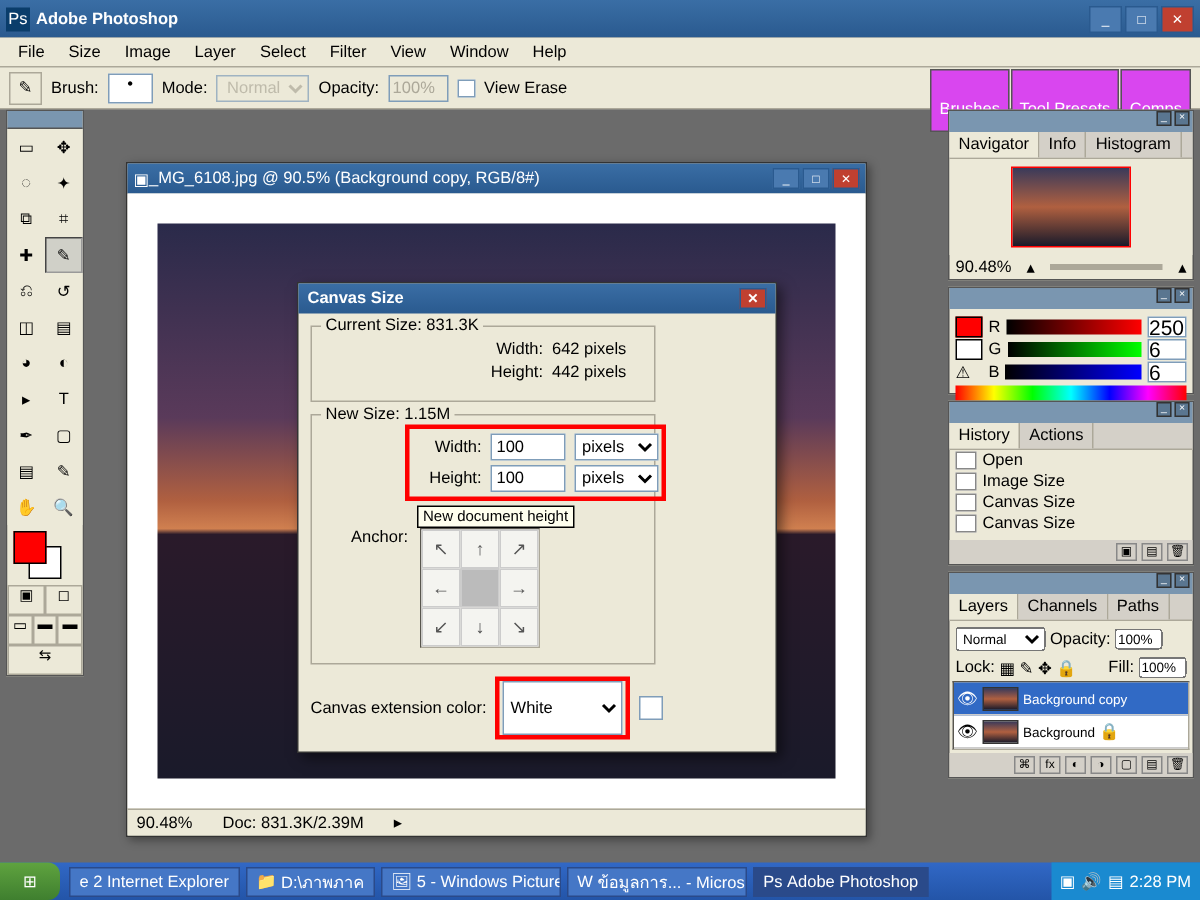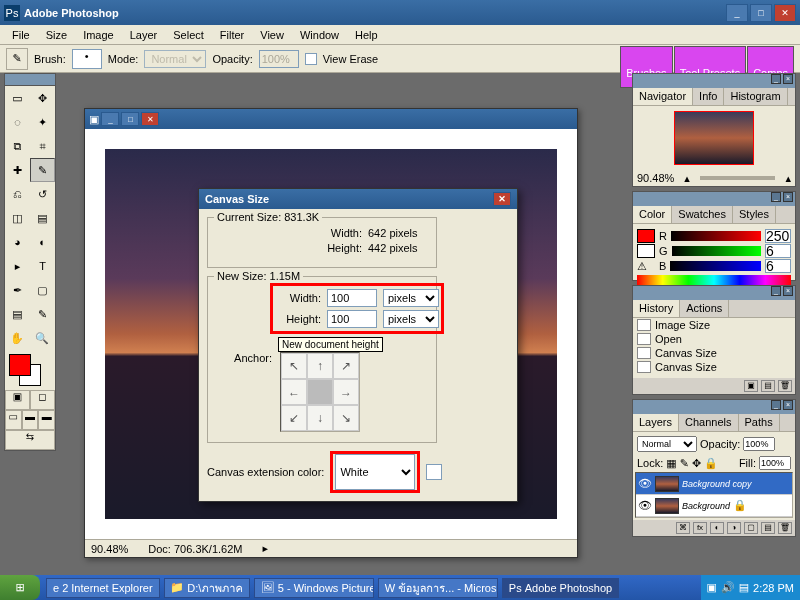--- a/index.html
+++ b/index.html
@@ -79,21 +79,21 @@
 .hist-row .ico{width:14px;height:12px;border:1px solid #888;background:#fff}
 .layers-body{padding:2px;font-size:10px}
 .layers-ctrl{display:flex;align-items:center;gap:3px;padding:2px}
 .layers-ctrl select{width:60px;height:16px;font-size:9px}
 .layers-ctrl input{width:32px;height:14px;font-size:9px}
 .layer-list{border:1px inset #aca899;background:#fff;height:46px}
 .layer-row{display:flex;align-items:center;height:22px;border-bottom:1px solid #ccc;gap:3px;padding:0 2px}
 .layer-row.sel{background:#316ac5;color:#fff}
 .layer-row .eye{width:14px;text-align:center}
 .layer-row .th{width:24px;height:16px;background:linear-gradient(#3a3a5a,#b06040,#1a1a2a);border:1px solid #333}
-.layer-row .nm{font-style:italic;font-size:9px}
+.layer-row .nm{font-size:9px}
 .layer-foot{height:16px;background:#d4d0c8;display:flex;justify-content:flex-end;gap:3px;padding:0 3px;align-items:center}
 .layer-foot div{width:14px;height:12px;border:1px solid #888;font-size:8px;text-align:center}
 .taskbar{position:absolute;bottom:0;left:0;right:0;height:25px;background:linear-gradient(#3168c6,#2355a8);display:flex;align-items:center;color:#fff;font-size:10px}
 .start{width:40px;height:25px;background:linear-gradient(#5fa33f,#3f7f2f);display:flex;align-items:center;justify-content:center;border-radius:0 8px 8px 0}
 .task{height:20px;background:#4577c6;border:1px solid #2a4a8a;margin:0 2px;padding:0 6px;display:flex;align-items:center;gap:3px;max-width:120px;overflow:hidden;white-space:nowrap}
 .task.act{background:#2a4a8a}
 .tray{margin-left:auto;background:#1a8ad0;height:25px;display:flex;align-items:center;padding:0 6px;gap:4px}
 .panel-tabs-right{position:absolute;right:4px;top:-25px;height:20px;display:flex;gap:1px;font-size:10px}
 .panel-tabs-right .pt{background:#d946ef;color:#fff;padding:20px 5px;border:1px solid #555}
 </style>
@@ -183,30 +183,31 @@
       <div>▬</div>
     </div>
     <div class="tb-footer">
         <div>⇆</div>
       </div>
   </div>
 
   <div class="docwin">
     <div class="docwin-title">
       <span>▣</span>
+      <span class="t">_MG_6108.jpg @ 90.5% (Background copy, RGB/8#)</span>
       <div class="docwin-btn">_</div>
       <div class="docwin-btn">□</div>
       <div class="docwin-btn close">✕</div>
     </div>
     <div class="canvas-area">
       <div class="sunset"></div>
     </div>
     <div class="docwin-status">
       <span>90.48%</span>
-      <span>Doc: 706.3K/1.62M</span>
+      <span>Doc: 831.3K/2.39M</span>
       <span>▸</span>
     </div>
   </div>
 
   <div class="dialog">
     <div class="dlg-title">
       <span class="t">Canvas Size</span>
       <div class="dlg-close">✕</div>
     </div>
     <div class="dlg-body">
@@ -278,25 +279,20 @@
           <span>▴</span>
           <div style="flex:1;height:4px;background:#aca899"></div>
           <span>▴</span>
         </div>
     </div>
     <div class="panel">
       <div class="panel-head">
           <div>_</div>
           <div>×</div>
         </div>
-      <div class="tabs">
-          <div class="tab act">Color</div>
-          <div class="tab">Swatches</div>
-          <div class="tab">Styles</div>
-        </div>
       <div class="color-body">
         <div class="color-row">
             <div class="sw" style="background:#f00"></div>
             <span>R</span>
             <div class="bar" style="background:linear-gradient(90deg,#000,#f00)"></div>
             <input value="250" style="">
           </div>
         <div class="color-row">
             <div class="sw" style="background:#fff"></div>
             <span>G</span>
@@ -317,25 +313,25 @@
           <div>_</div>
           <div>×</div>
         </div>
       <div class="tabs">
           <div class="tab act">History</div>
           <div class="tab">Actions</div>
         </div>
       <div class="hist-body">
         <div class="hist-row">
             <div class="ico"></div>
-            <span>Image Size</span>
+            <span>Open</span>
           </div>
         <div class="hist-row">
             <div class="ico"></div>
-            <span>Open</span>
+            <span>Image Size</span>
           </div>
         <div class="hist-row">
             <div class="ico"></div>
             <span>Canvas Size</span>
           </div>
         <div class="hist-row">
             <div class="ico"></div>
             <span>Canvas Size</span>
           </div>
       </div>

